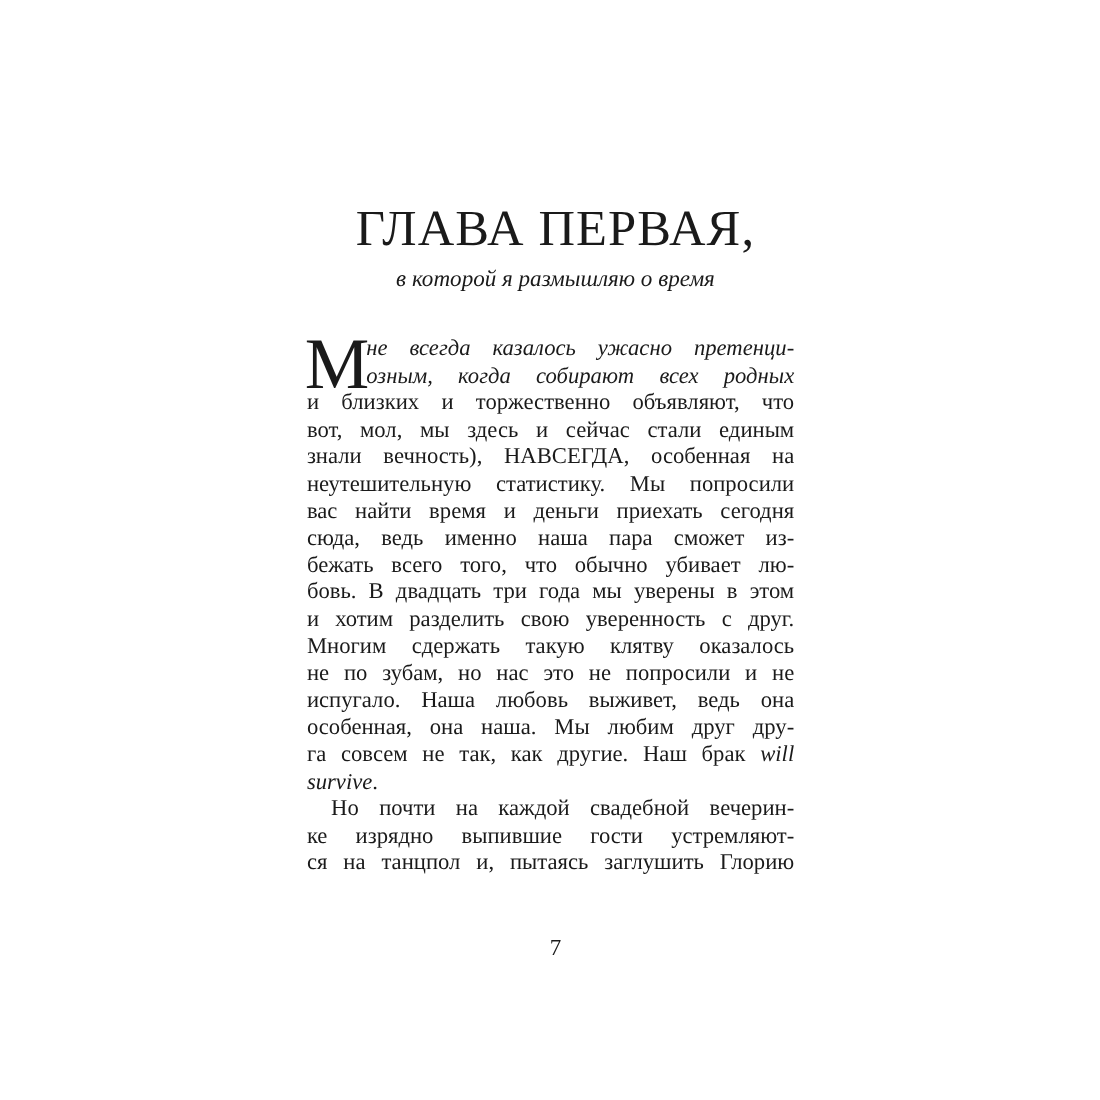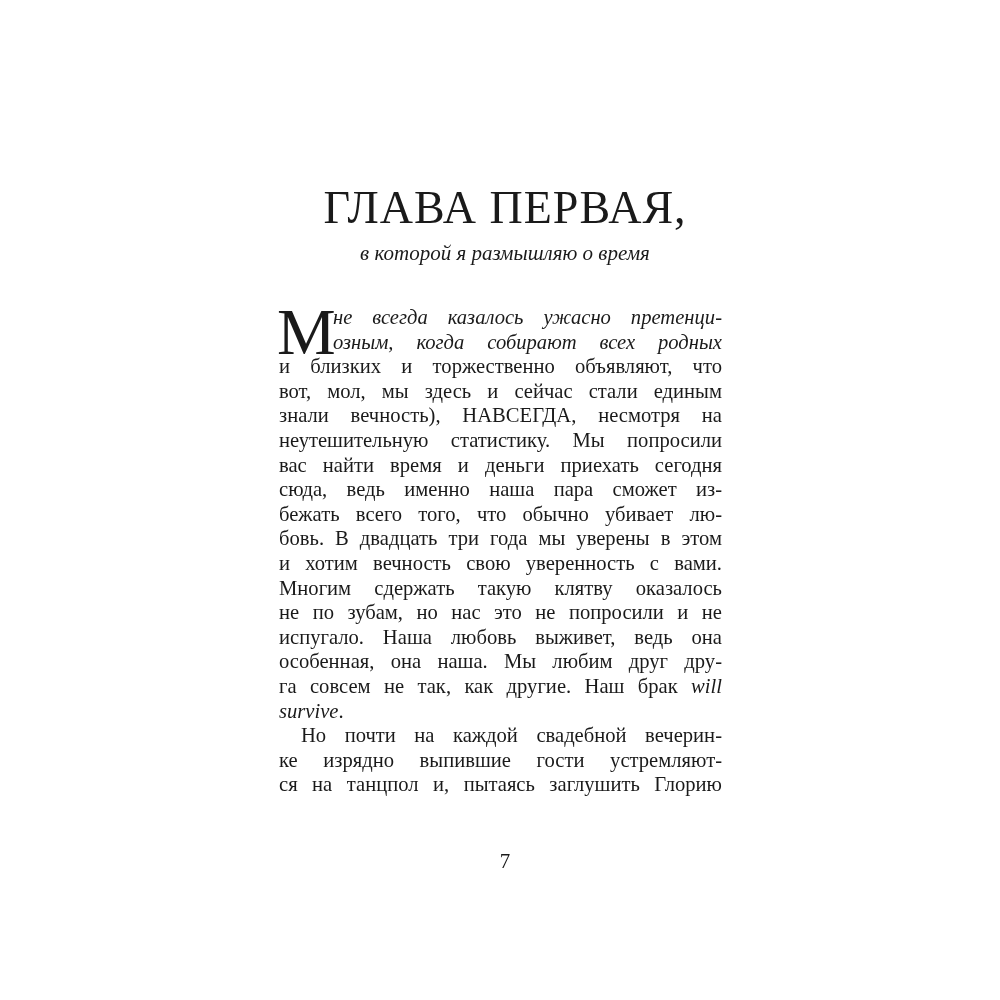--- a/index.html
+++ b/index.html
@@ -97,27 +97,27 @@
   <div class="chapter-title">ГЛАВА ПЕРВАЯ,</div>
   <div class="chapter-subtitle">в которой я размышляю о время</div>
 
   <div class="body-text">
     <span class="dropcap">М</span>
 
     <span class="line with-dropcap">не всегда казалось ужасно претенци-</span>
     <span class="line with-dropcap">озным, когда собирают всех родных</span>
     <span class="line">и близких и торжественно объявляют, что</span>
     <span class="line">вот, мол, мы здесь и сейчас стали единым</span>
-    <span class="line">знали вечность), НАВСЕГДА, несмотря на</span>
+    <span class="line">знали вечность), НАВСЕГДА, особенная на</span>
     <span class="line">неутешительную статистику. Мы попросили</span>
     <span class="line">вас найти время и деньги приехать сегодня</span>
     <span class="line">сюда, ведь именно наша пара сможет из-</span>
     <span class="line">бежать всего того, что обычно убивает лю-</span>
     <span class="line">бовь. В двадцать три года мы уверены в этом</span>
-    <span class="line">и хотим вечность свою уверенность с вами.</span>
+    <span class="line">и хотим разделить свою уверенность с друг.</span>
     <span class="line">Многим сдержать такую клятву оказалось</span>
     <span class="line">не по зубам, но нас это не попросили и не</span>
     <span class="line">испугало. Наша любовь выживет, ведь она</span>
     <span class="line">особенная, она наша. Мы любим друг дру-</span>
     <span class="line"><span>га совсем не так, как другие. Наш брак </span><span class="italic">will</span></span>
     <span class="line last"><span class="italic">survive</span><span>.</span></span>
 
     <span class="line indent">Но почти на каждой свадебной вечерин-</span>
     <span class="line">ке изрядно выпившие гости устремляют-</span>
     <span class="line">ся на танцпол и, пытаясь заглушить Глорию</span>

